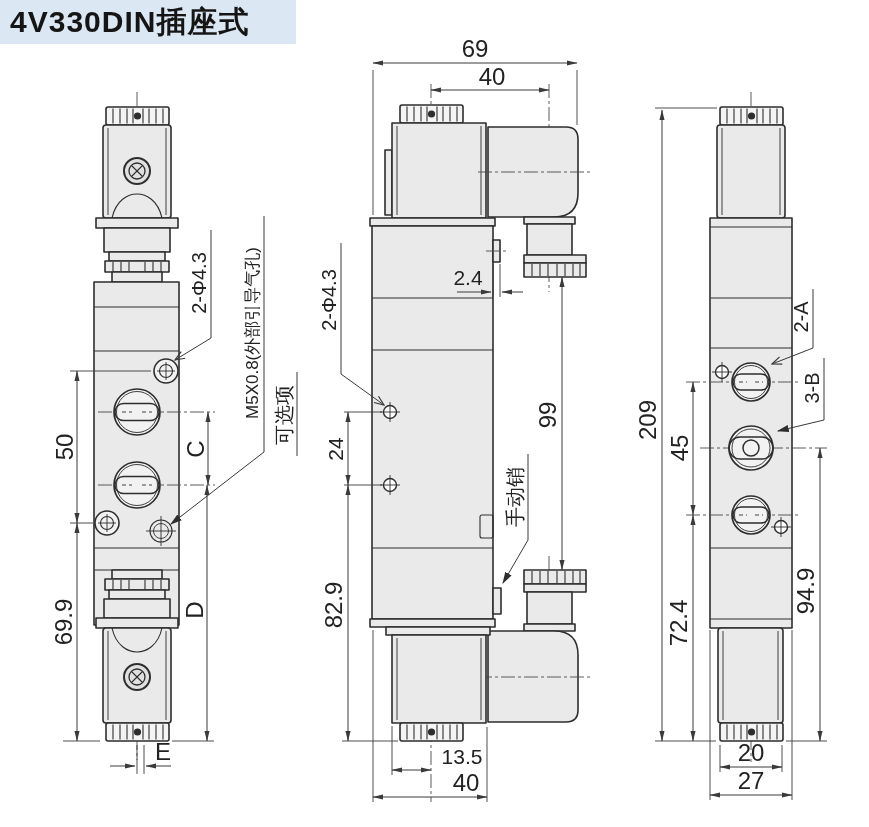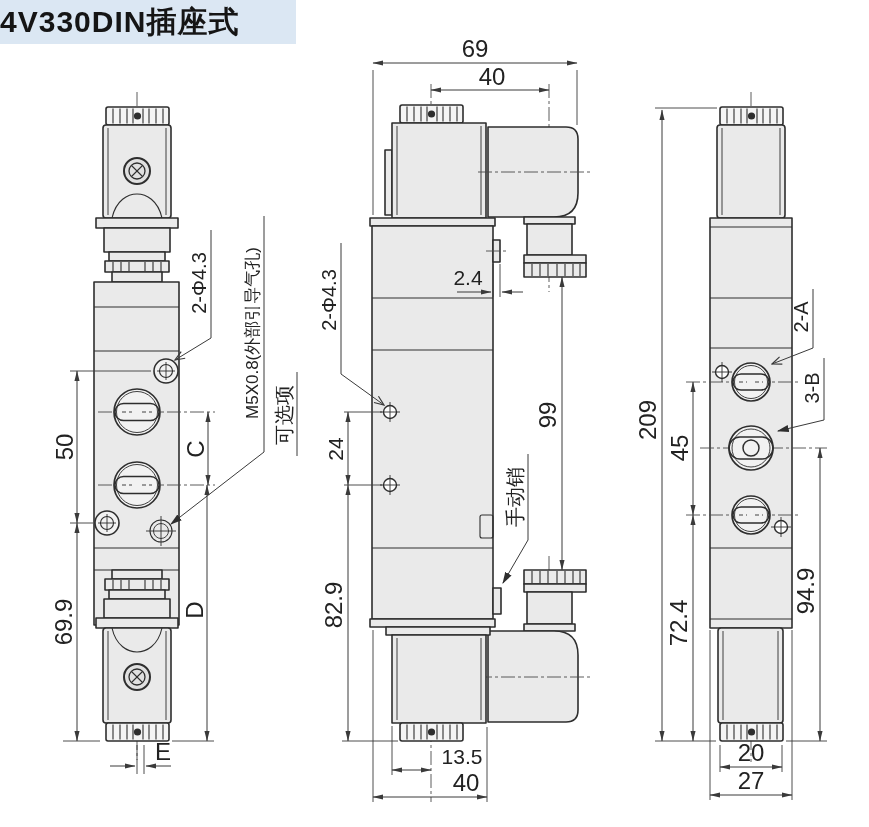--- a/index.html
+++ b/index.html
@@ -1,20 +1,20 @@
 <!DOCTYPE html>
 <html><head>
 <meta charset="utf-8">
 <style>
   html,body{margin:0;padding:0;background:#ffffff;}
   .stage{position:relative;width:869px;height:827px;background:#fff;overflow:hidden;
          font-family:"Liberation Sans",sans-serif;}
   .title-bar{position:absolute;left:0;top:0;width:296px;height:44px;background:#dbe7f3;
              display:flex;align-items:center;}
-  .title-bar span{font-size:30px;font-weight:bold;color:#151515;letter-spacing:1px;}
+  .title-bar span{font-size:30px;font-weight:bold;color:#151515;padding-left:10px;letter-spacing:1px;}
   svg{position:absolute;left:0;top:0;}
   .fillb{fill:#eaeaea;stroke:#2e2e2e;stroke-width:1.6;stroke-linejoin:round;}
   .fillw{fill:#f4f4f4;stroke:#2e2e2e;stroke-width:1.6;}
   .md{stroke:#2e2e2e;stroke-width:1.1;fill:none;}
   .thin{stroke:#2e2e2e;stroke-width:0.9;fill:none;}
   .dim{stroke:#3a3a3a;stroke-width:1;fill:none;}
   .ext{stroke:#3a3a3a;stroke-width:0.9;fill:none;}
   .cl{stroke:#4a4a4a;stroke-width:0.9;fill:none;stroke-dasharray:14 3 3 3;}
   .dsh{stroke:#2e2e2e;stroke-width:0.9;fill:none;stroke-dasharray:4 3;}
   .dtxt{font-family:"Liberation Sans",sans-serif;font-size:24px;fill:#222;}

